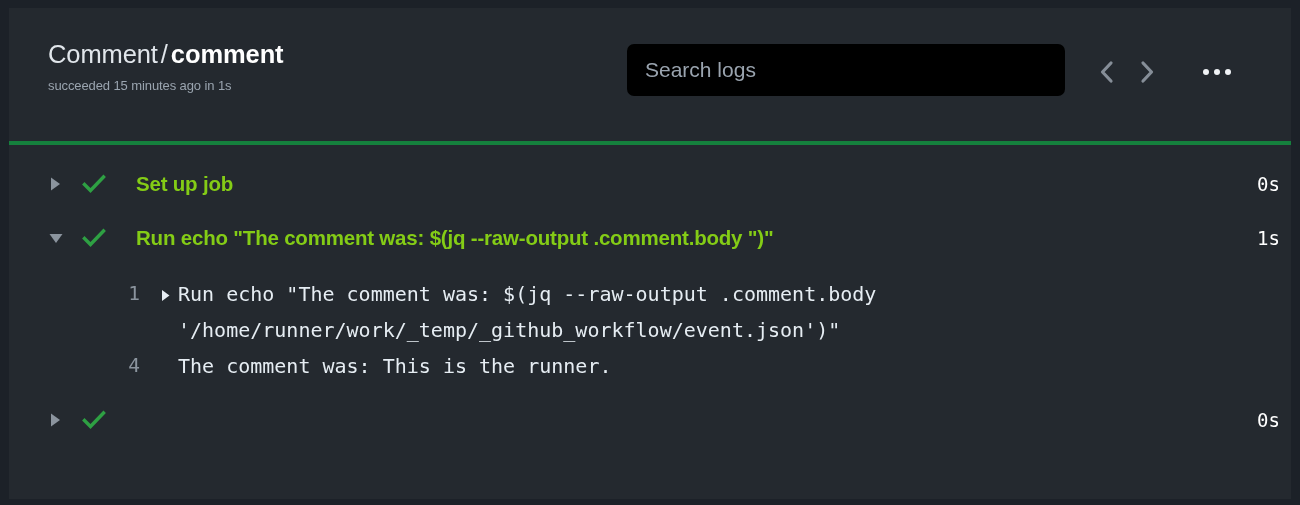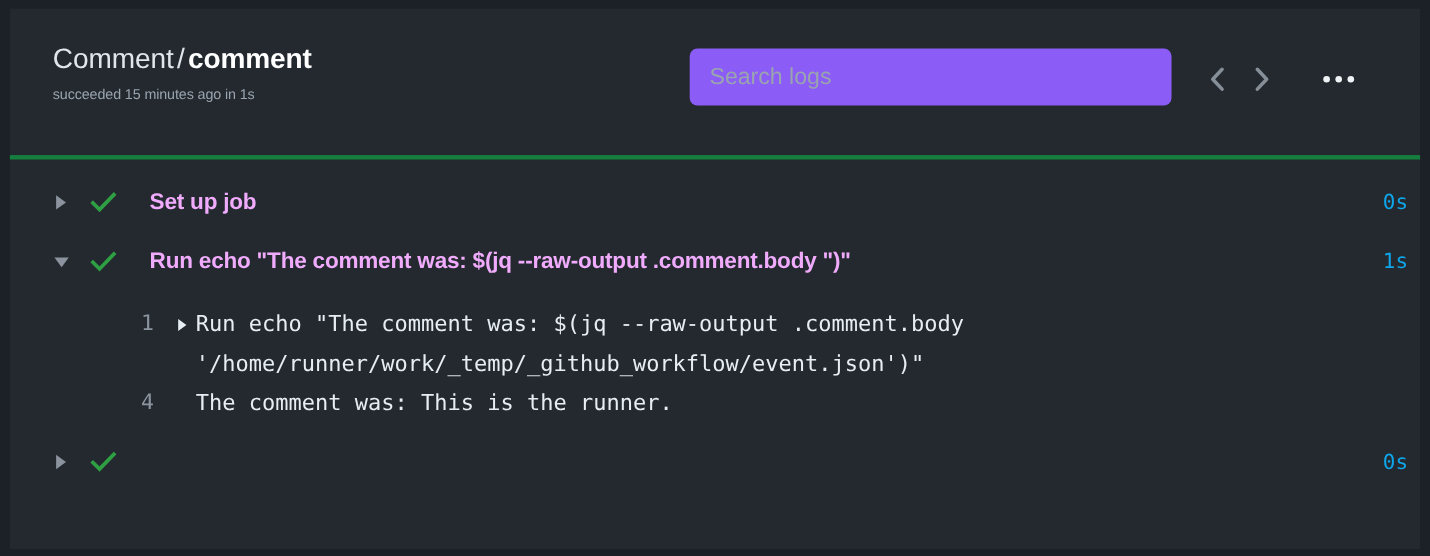--- a/index.html
+++ b/index.html
@@ -61,21 +61,21 @@
     white-space: nowrap;
     letter-spacing: -0.1px;
   }
 
   .search-box {
     position: absolute;
     left: 618px;
     top: 36px;
     width: 438px;
     height: 52px;
-    background: #8b5cf6;
+    background: #000000;
     border: none;
     border-radius: 7px;
     box-sizing: border-box;
     padding: 0 18px;
     color: #e6edf3;
     font-family: "Liberation Sans", sans-serif;
     font-size: 21px;
     outline: none;
   }
   .search-box::placeholder {
@@ -150,33 +150,33 @@
     width: 44px;
     flex: 0 0 44px;
     display: flex;
     align-items: center;
     justify-content: flex-start;
     margin-left: 8px;
   }
   .step-name {
     font-size: 20.5px;
     font-weight: 700;
-    color: #f0abfc;
+    color: #84cc16;
     white-space: nowrap;
     letter-spacing: -0.2px;
     margin-left: 10px;
   }
   .step-duration {
     position: absolute;
     right: 11px;
     top: 50%;
     transform: translateY(-50%);
     font-family: "DejaVu Sans Mono", "Liberation Mono", monospace;
     font-size: 19px;
-    color: #0ea5e9;
+    color: #ffffff;
     letter-spacing: 0px;
   }
 
   
   .console {
     padding: 11px 0 9px 0;
     font-family: "DejaVu Sans Mono", "Liberation Mono", monospace;
     font-size: 20px;
     line-height: 36px;
   }

